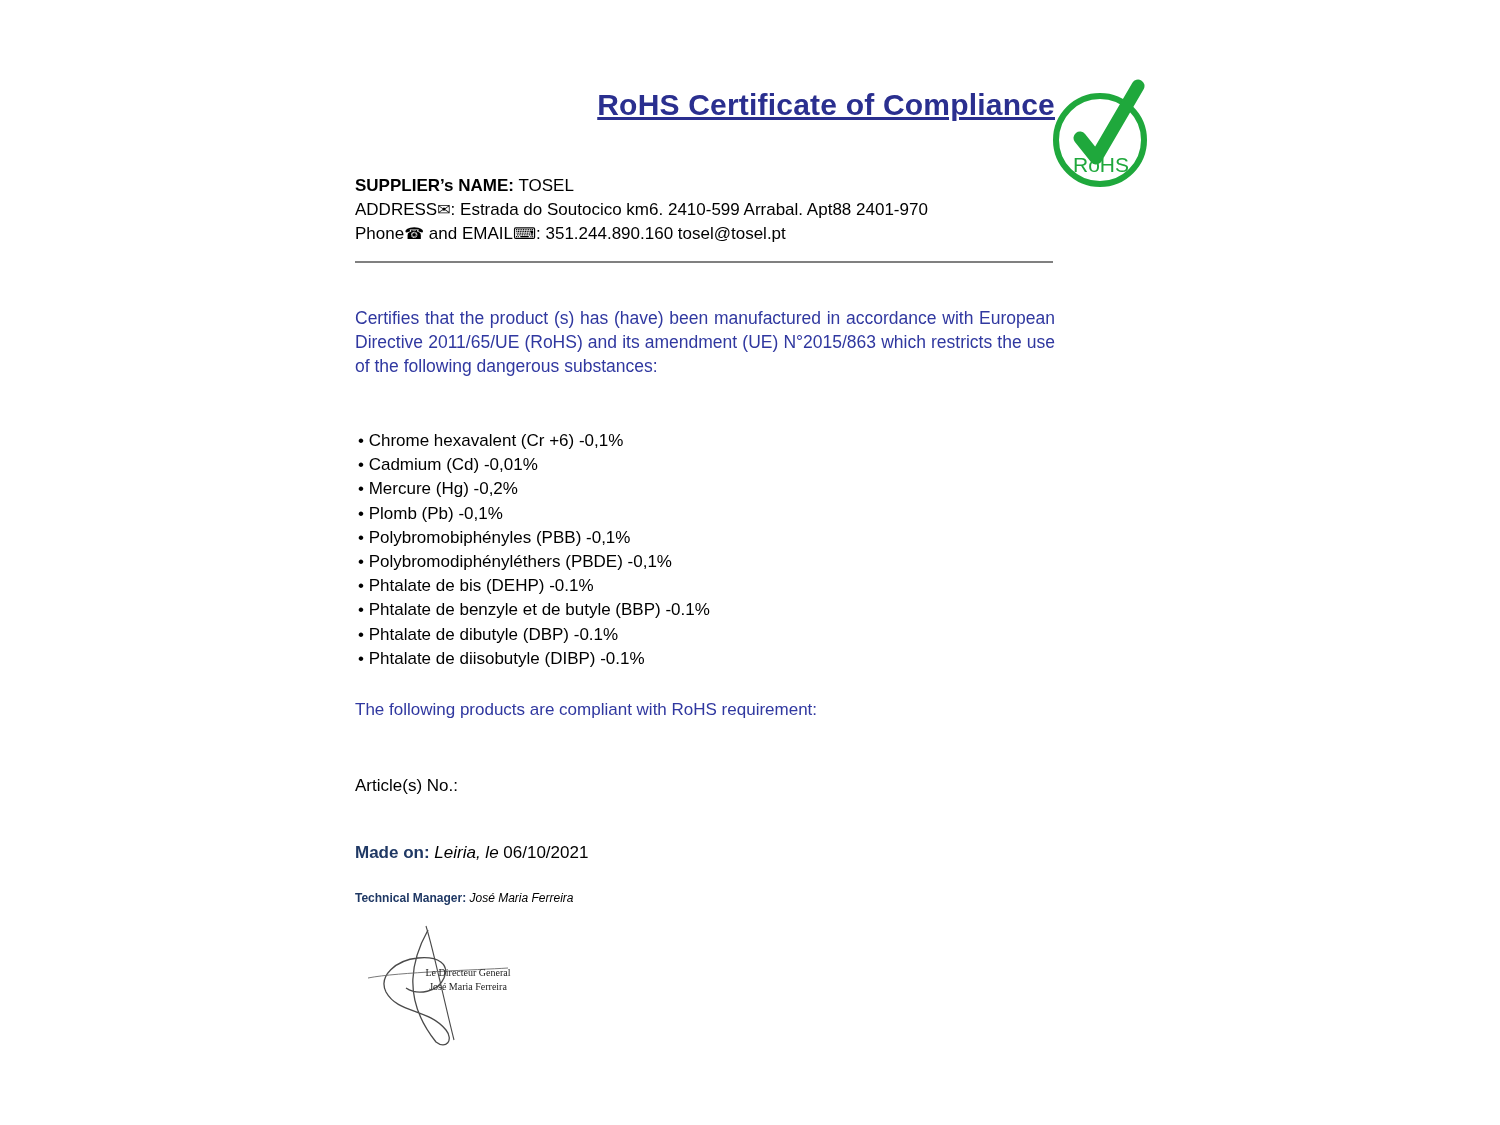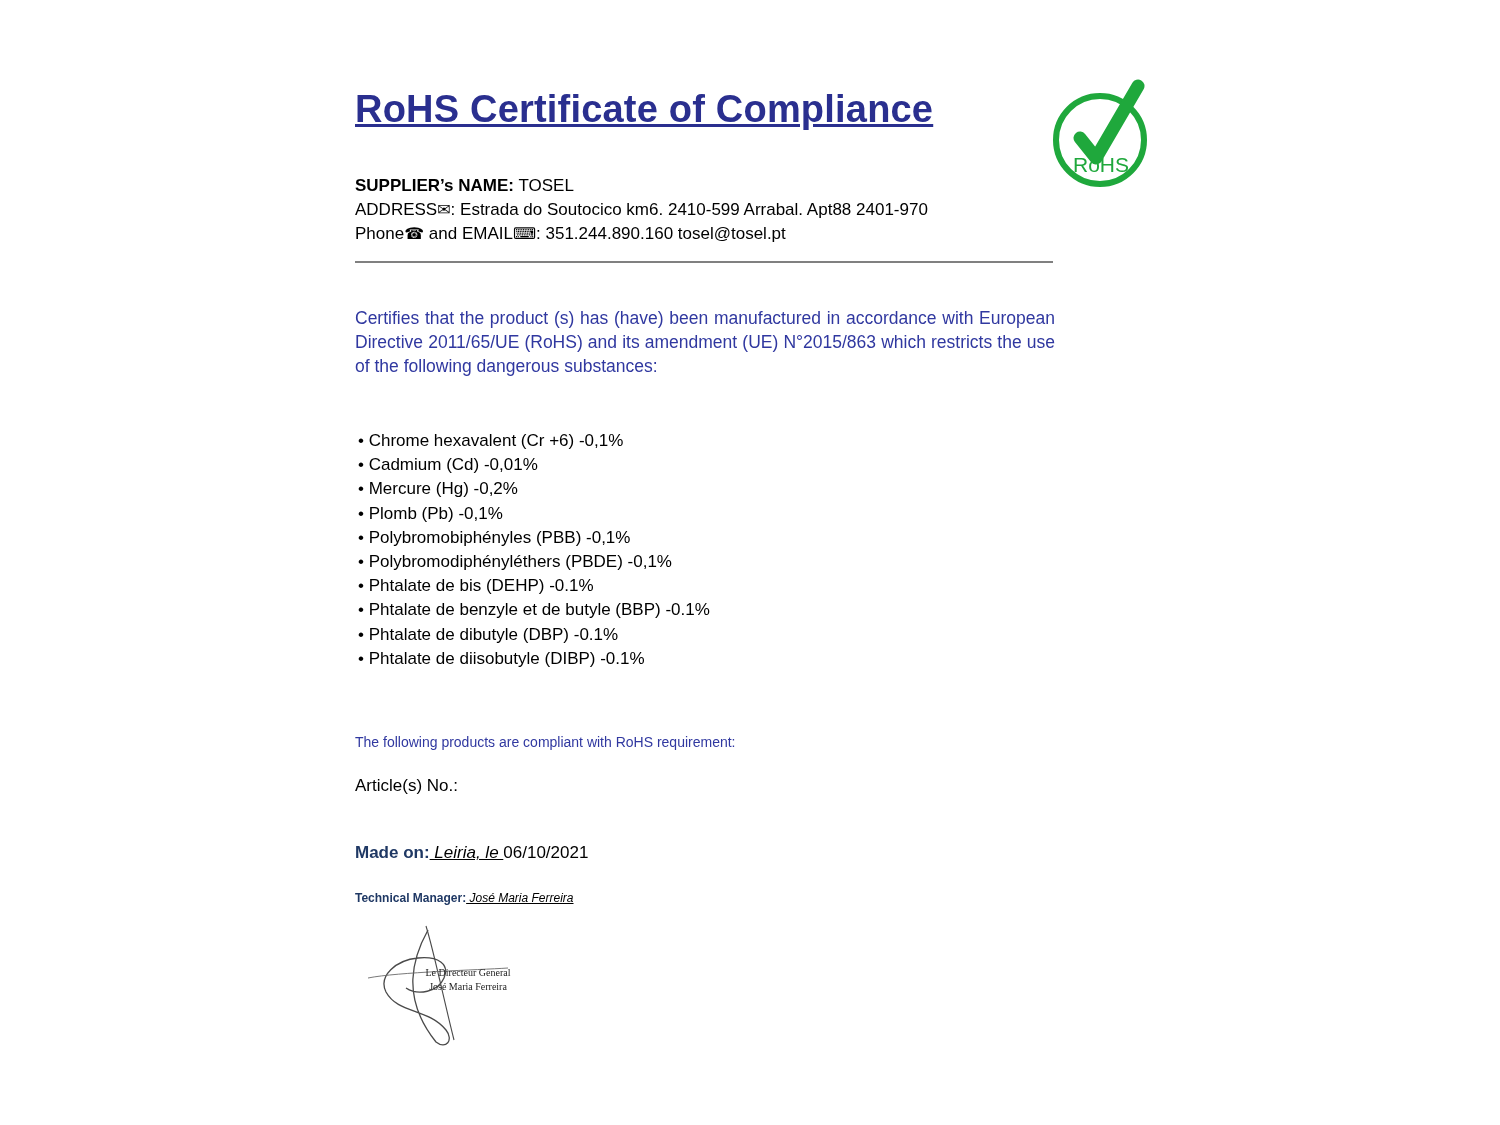--- a/index.html
+++ b/index.html
@@ -13,22 +13,22 @@
     width: 1500px;
     height: 1125px;
     background: #ffffff;
     overflow: hidden;
   }
   .doc-title {
     position: absolute;
     left: 355px;
     top: 88px;
     width: 700px;
-    text-align: left;
-    font-size: 38px;
+    text-align: right;
+    font-size: 30px;
     font-weight: bold;
     text-decoration: underline;
     color: var(--title, #2A2F8F);
     letter-spacing: 0.2px;
   }
   .rohs-logo {
     position: absolute;
     left: 1050px;
     top: 78px;
     width: 104px;
@@ -78,23 +78,23 @@
     font-size: 17px;
     line-height: 24.2px;
     color: #000000;
   }
   .substances-list li::before {
     content: "• ";
   }
   .compliance-statement {
     position: absolute;
     left: 355px;
-    top: 734px;
-    width: 700px;
-    font-size: 14px;
+    top: 700px;
+    width: 700px;
+    font-size: 17px;
     color: var(--blue, #3038A0);
   }
   .article-label {
     position: absolute;
     left: 355px;
     top: 776px;
     width: 700px;
     font-size: 17px;
     color: #000000;
   }
@@ -113,21 +113,20 @@
     width: 700px;
     font-size: 12px;
     color: #000000;
   }
   .bold-navy {
     font-weight: bold;
     color: var(--navy, #1F3864);
   }
   .italic-serifish {
     font-style: italic;
-    text-decoration: underline;
   }
   .signature-area {
     position: absolute;
     left: 358px;
     top: 922px;
     width: 220px;
     height: 140px;
   }
   .signature-svg {
     position: absolute;

